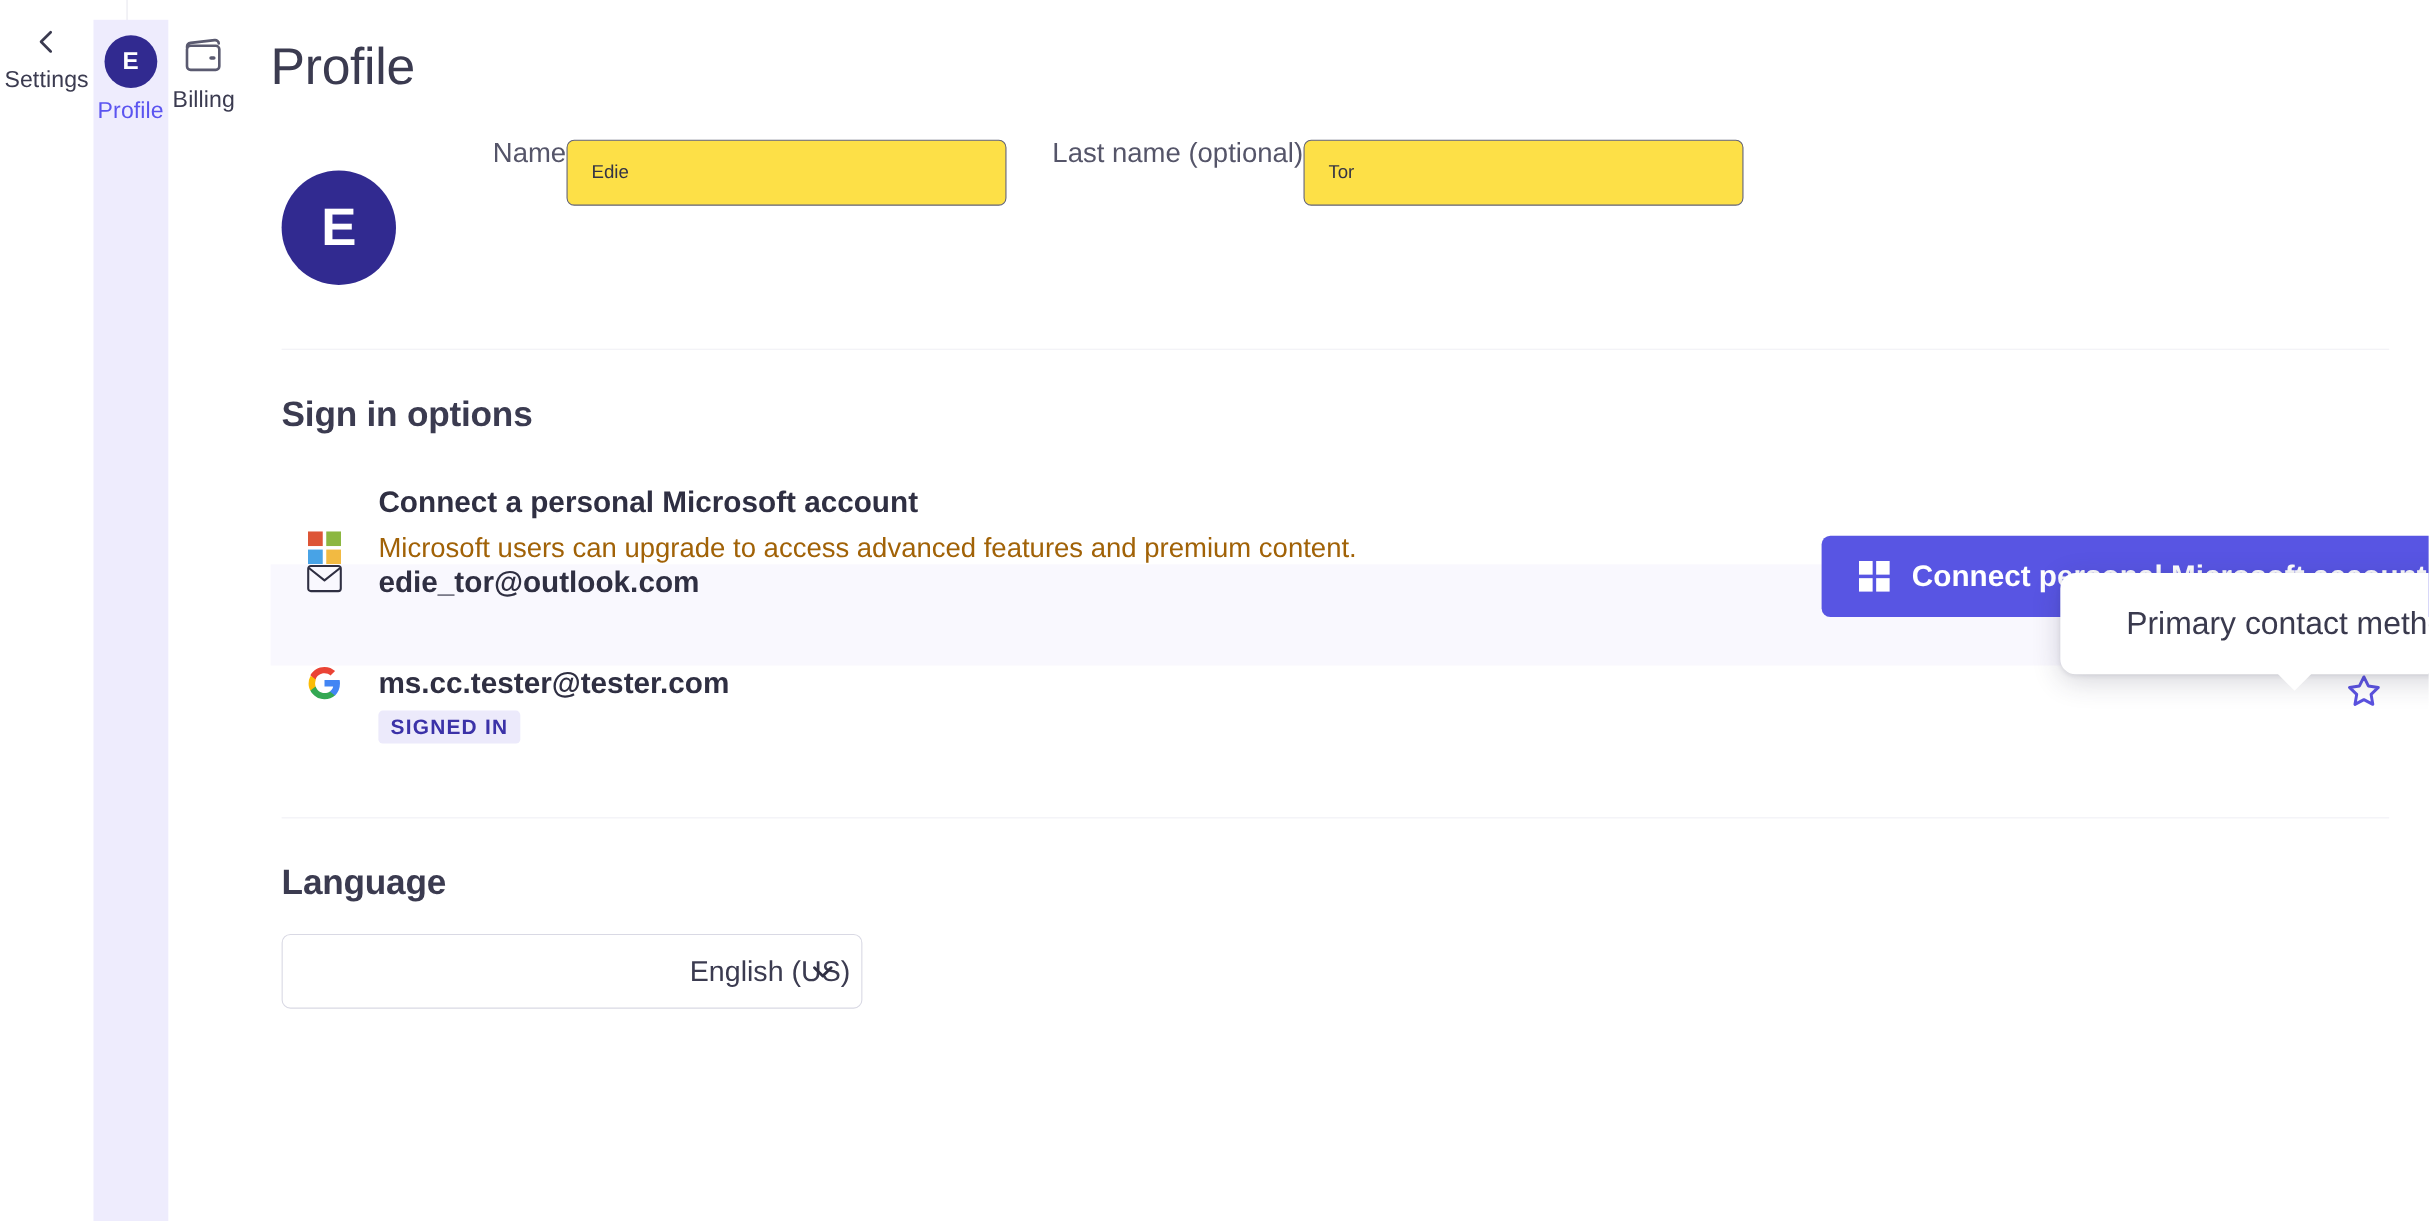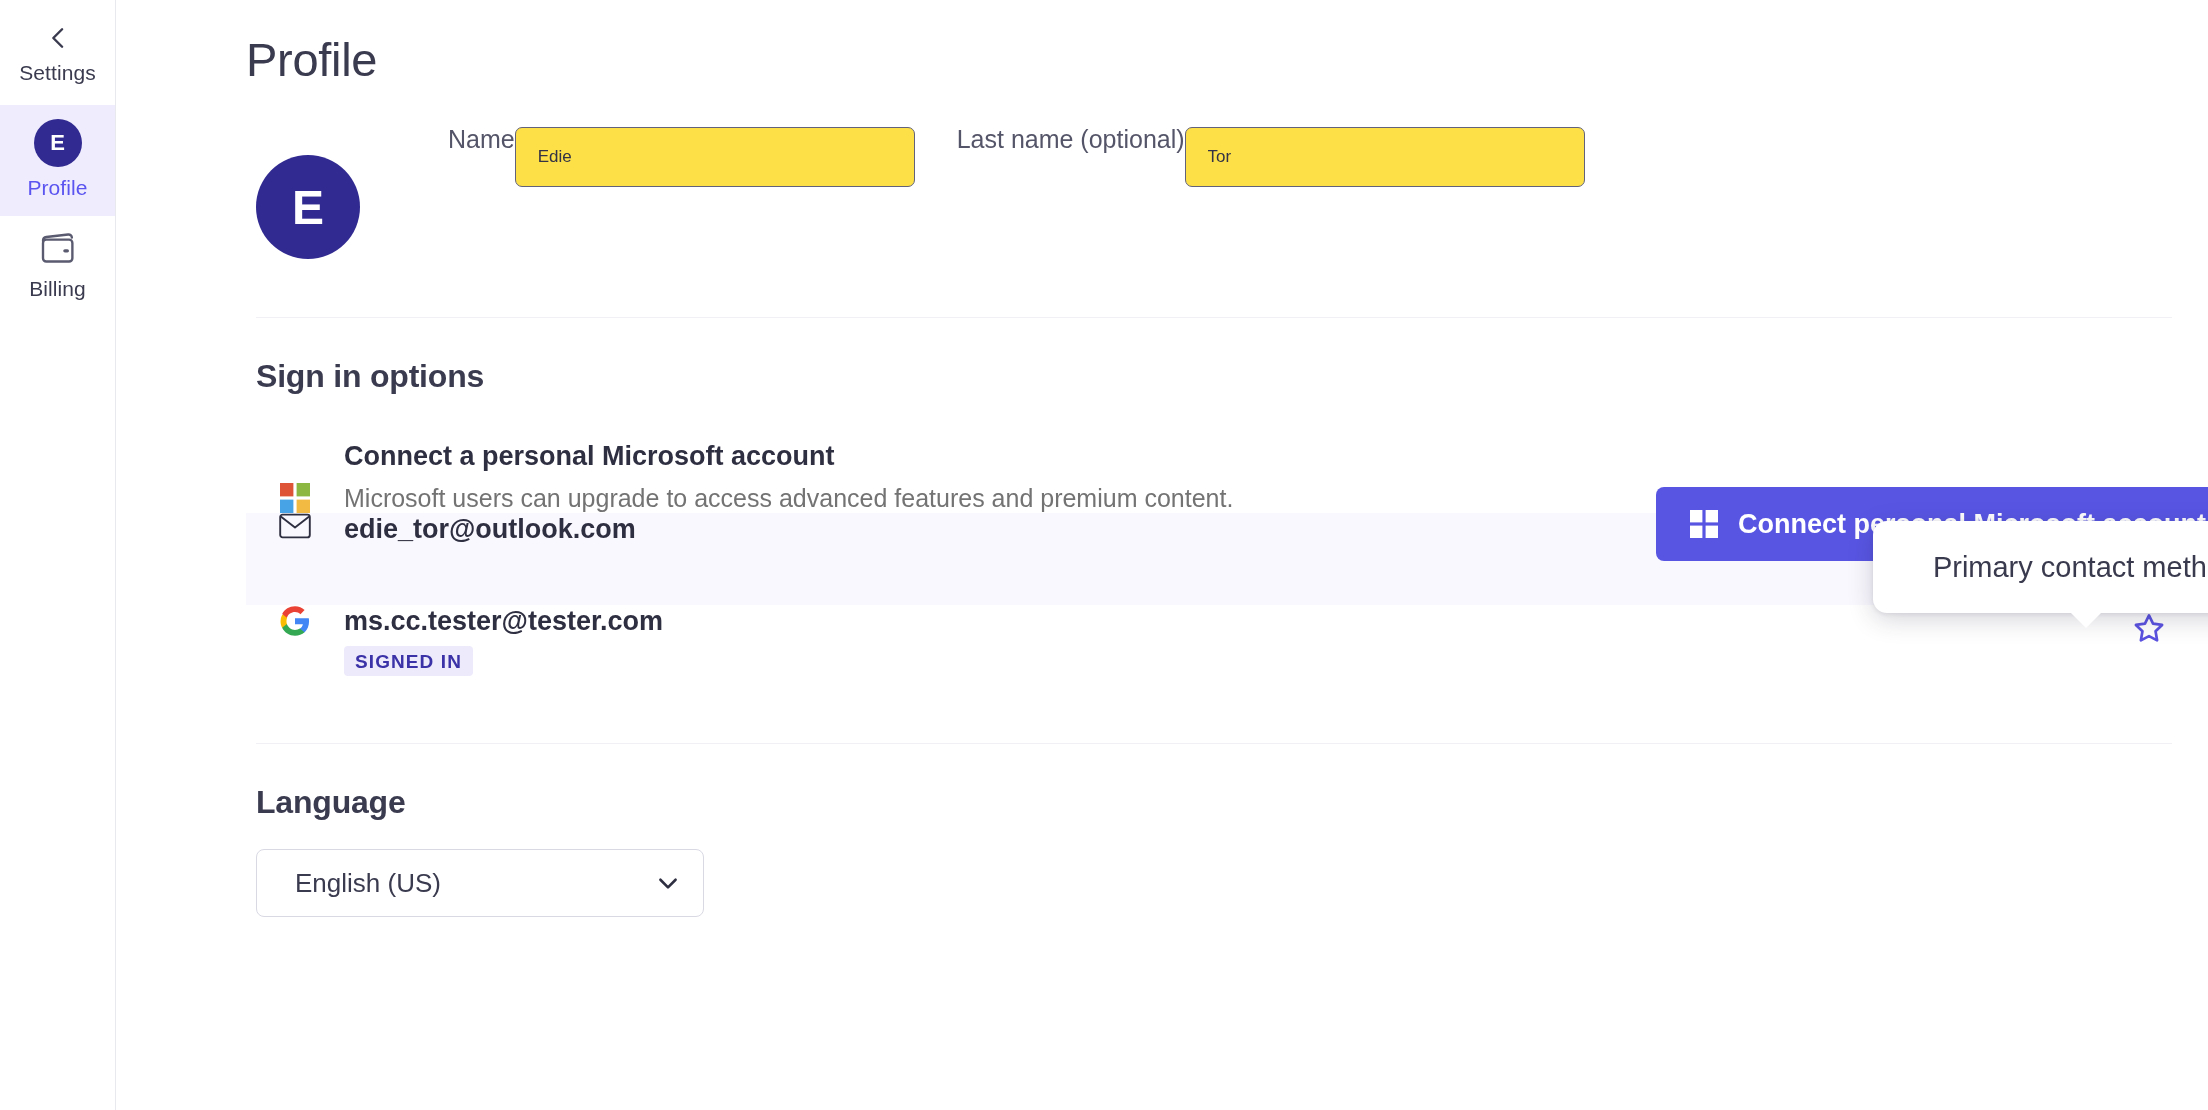--- a/index.html
+++ b/index.html
@@ -21,21 +21,21 @@
   }
 
   
   .sidebar {
     width: 116px;
     height: 1110px;
     flex: 0 0 116px;
     border-right: 1px solid #e8e8ef;
     background: #ffffff;
     display: flex;
-    flex-direction: column;
+    flex-direction: row;
     align-items: stretch;
     padding-top: 18px;
   }
 
   .nav-item {
     width: 100%;
     padding: 14px 4px 18px 4px;
     display: flex;
     flex-direction: column;
     align-items: center;
@@ -217,21 +217,21 @@
   .row-title {
     font-size: 27px;
     font-weight: 600;
     color: #2f2f42;
     line-height: 1.25;
   }
   .row-title.regular { font-weight: 600; }
 
   .row-sub {
     font-size: 25px;
-    color: #737373;
+    color: #a16207;
     margin-top: 9px;
     line-height: 1.2;
   }
 
   .badge {
     display: inline-block;
     margin-top: 7px;
     background: #eceafb;
     color: #3b32a8;
     font-size: 19px;
@@ -316,29 +316,30 @@
     border-right: 17px solid transparent;
     border-top: 17px solid #ffffff;
   }
 
   
   .lang-block { margin-left: 10px; }
 
   .select-box {
     position: relative;
     margin-top: 28px;
-    width: 448px;
+    width: 528px;
     height: 68px;
     border: 1.5px solid #d9d9e4;
     border-radius: 8px;
     background: #ffffff;
     display: flex;
     align-items: center;
-    padding: 0 38px;
+    padding: 0 10px;
     cursor: pointer;
+    justify-content: flex-end;
   }
   .select-value {
     font-size: 26px;
     color: #3b3b50;
     line-height: 1;
   }
   .chevron-down {
     position: absolute;
     right: 22px;
     top: 50%;

